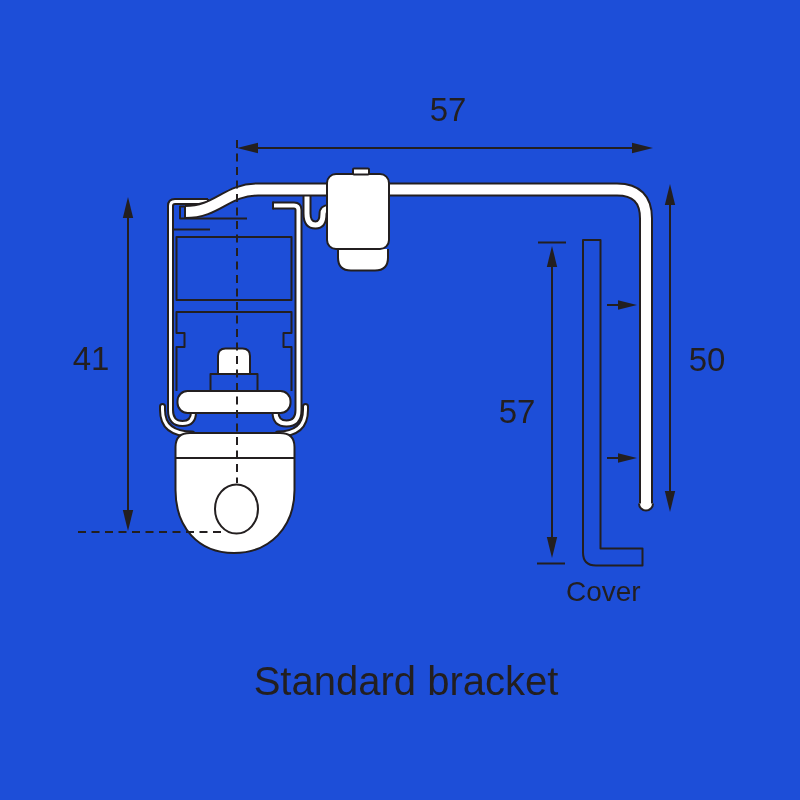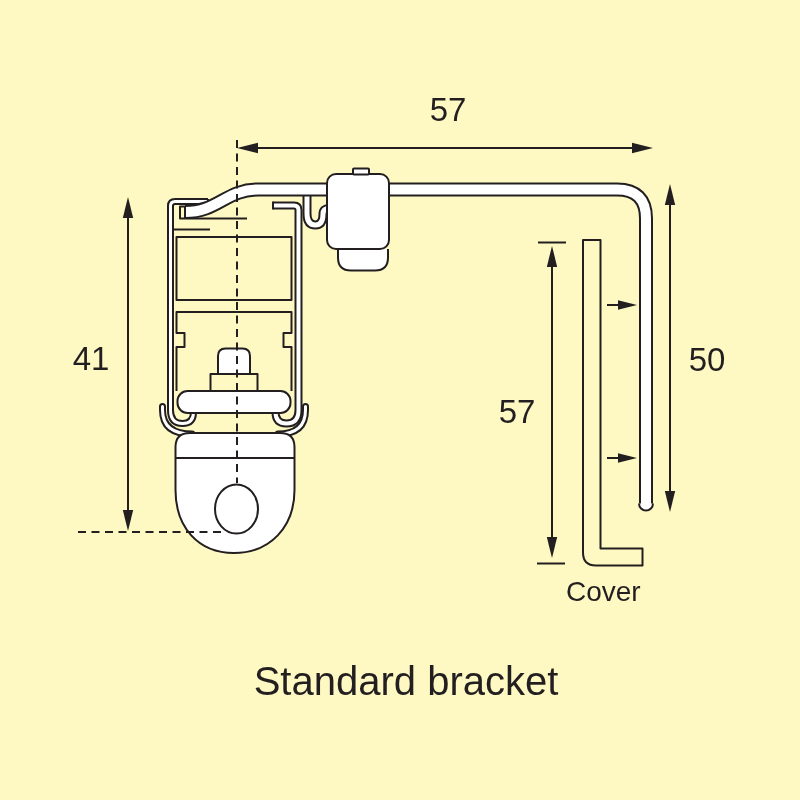--- a/index.html
+++ b/index.html
@@ -1,16 +1,16 @@
 <!DOCTYPE html>
 <html><head>
 <meta charset="utf-8">
 <style>
   html,body{margin:0;padding:0;background:#ffffff;}
-  .stage{width:800px;height:800px;position:relative;background:#fef9c3;}
+  .stage{width:800px;height:800px;position:relative;background:#1d4ed8;}
   svg{display:block;}
   .ln{fill:none;stroke:#231f20;stroke-width:2;stroke-linejoin:round;stroke-linecap:butt;}
   .fillw{fill:#ffffff;stroke:#231f20;stroke-width:2;stroke-linejoin:round;}
   .tb{fill:none;stroke:#231f20;stroke-linejoin:round;}
   .tw{fill:none;stroke:#ffffff;stroke-linejoin:round;}
   .rcap{stroke-linecap:round;}
   .dim{fill:none;stroke:#231f20;stroke-width:2;}
   .dash{fill:none;stroke:#231f20;stroke-width:2;stroke-dasharray:8 5.5;}
   .arrow{fill:#231f20;stroke:none;}
   text{fill:#231f20;font-family:"Liberation Sans","DejaVu Sans",sans-serif;}

